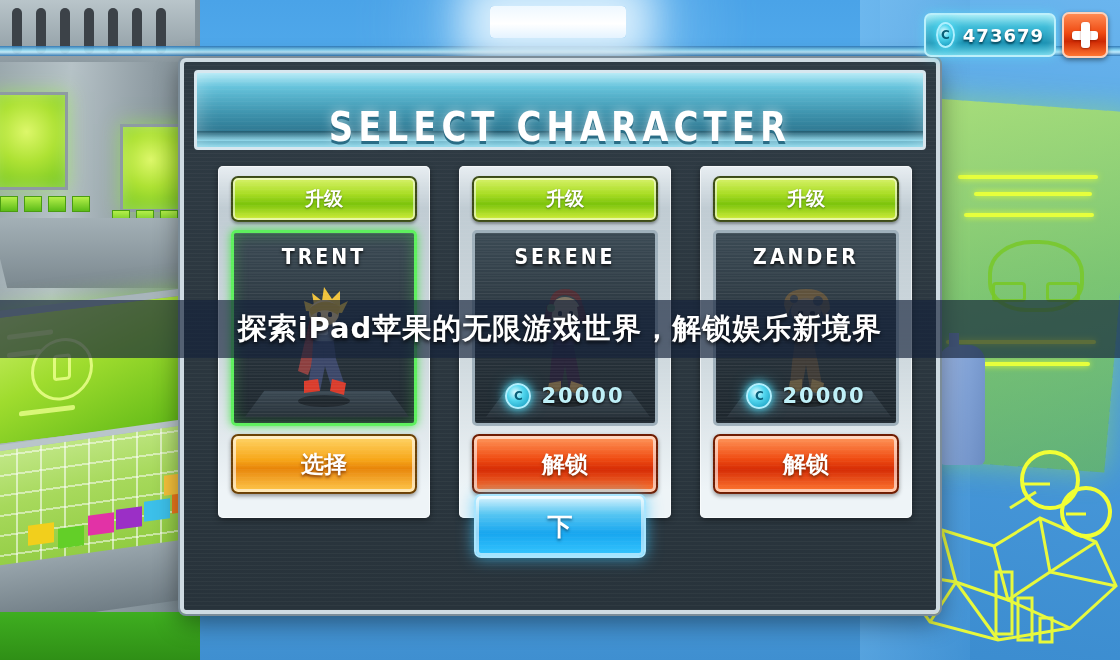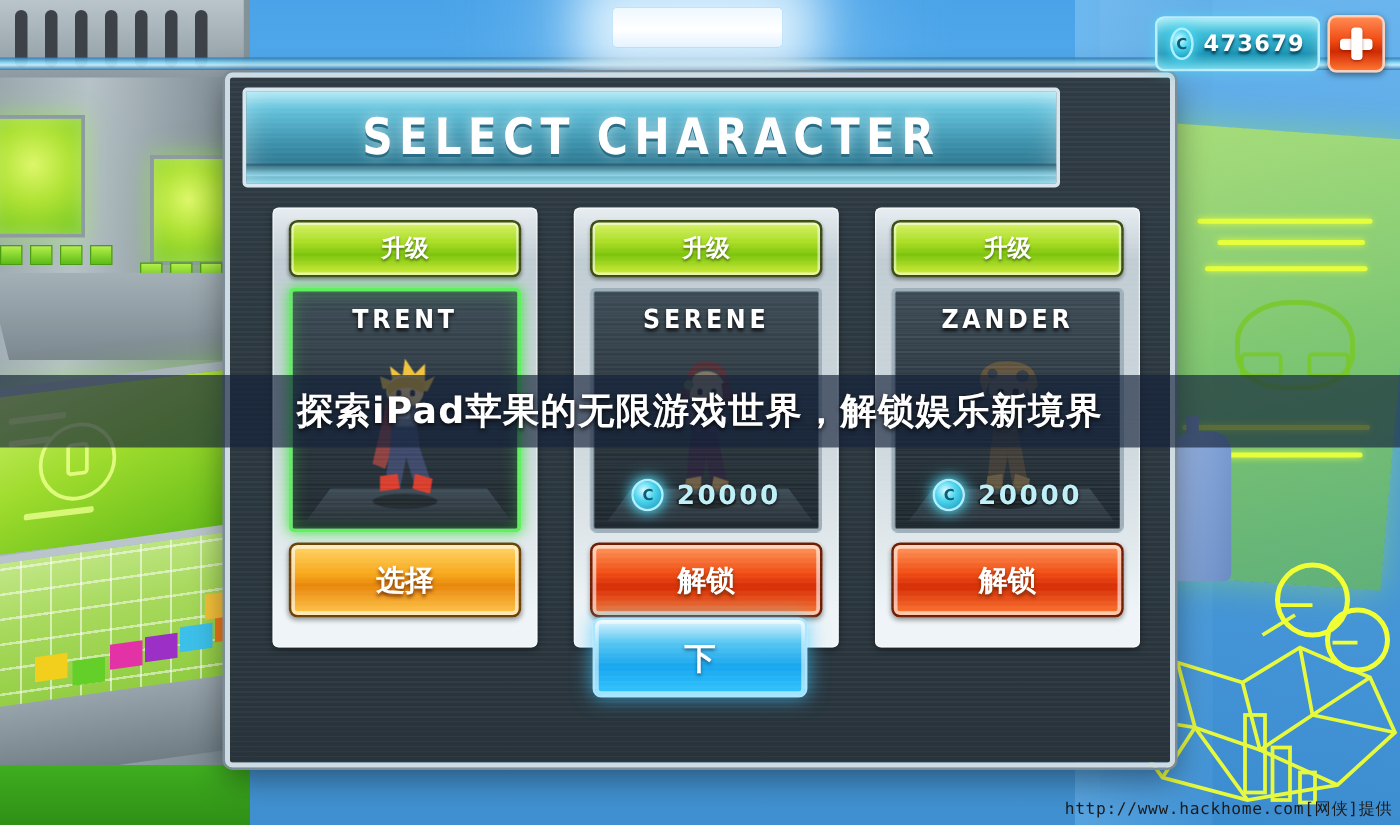--- a/index.html
+++ b/index.html
@@ -129,24 +129,24 @@
     border:4px solid #cfdbe2;
     border-radius:6px;
     box-shadow:0 0 0 2px #7b8c98, 0 8px 26px rgba(0,0,0,.45);
     overflow:hidden;
   }
   .dialog::after{
     content:""; position:absolute; inset:0; pointer-events:none;
     background:repeating-linear-gradient(0deg,rgba(255,255,255,.035) 0 1px,transparent 1px 4px);
   }
   .title-banner {
-    position:absolute; left:10px; top:8px; width:654px; height:80px;
+    position:absolute; left:10px; top:8px; width:732px; height:80px;
     background:linear-gradient(180deg,#a9e7f5 0%,#64c3dc 18%,#3e93ad 55%,#2c7690 80%,#7fd3e8 100%);
     border:3px solid #d7e7ef; border-radius:4px;
-    display:flex; align-items:center; justify-content:center;
+    display:flex; align-items:flex-end; justify-content:center;
     box-shadow:inset 0 0 22px rgba(255,255,255,.35);
   }
   .title-banner::after{
     content:""; position:absolute; left:0; bottom:6px; width:100%; height:10px;
     background:linear-gradient(180deg,rgba(20,60,75,.5),rgba(160,230,248,.75));
   }
   .title-text {
     position:relative; z-index:2;
     font-family:"DejaVu Sans", sans-serif;
     font-weight:bold; font-size:34px; letter-spacing:5px;
@@ -493,15 +493,14 @@
 
     </div>
 
     <div class="btn-next">下</div>
   </div>
 
   <div class="overlay-band">
     <span class="overlay-text">探索iPad苹果的无限游戏世界，解锁娱乐新境界</span>
   </div>
 
-  <div class="watermark">http://www.hackhome.com[网侠]提供</div>
 
 </div>
 
 </body></html>

